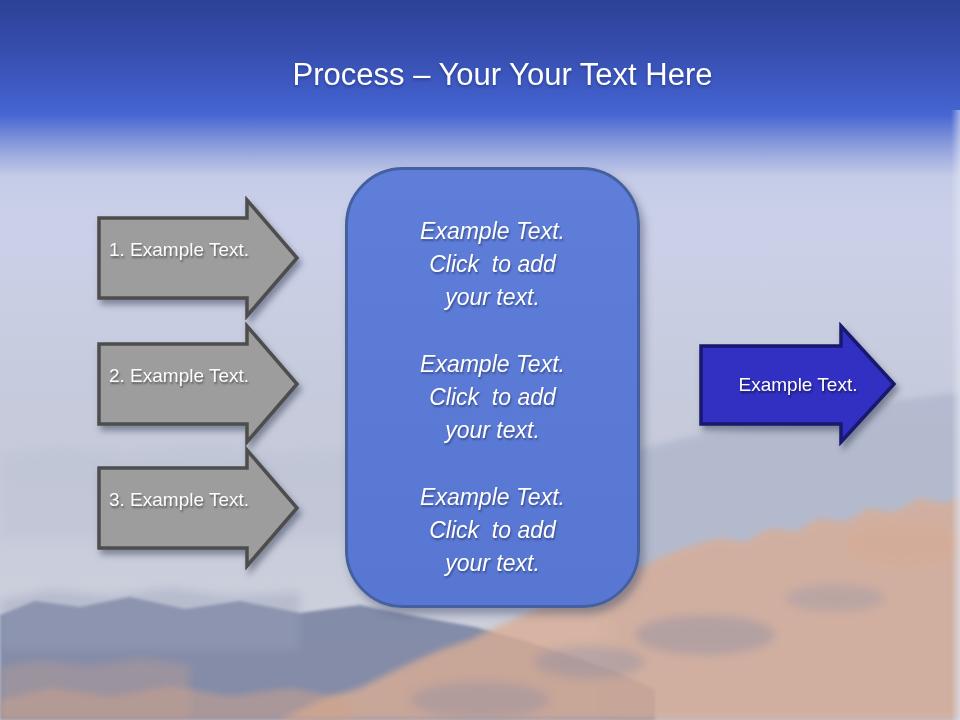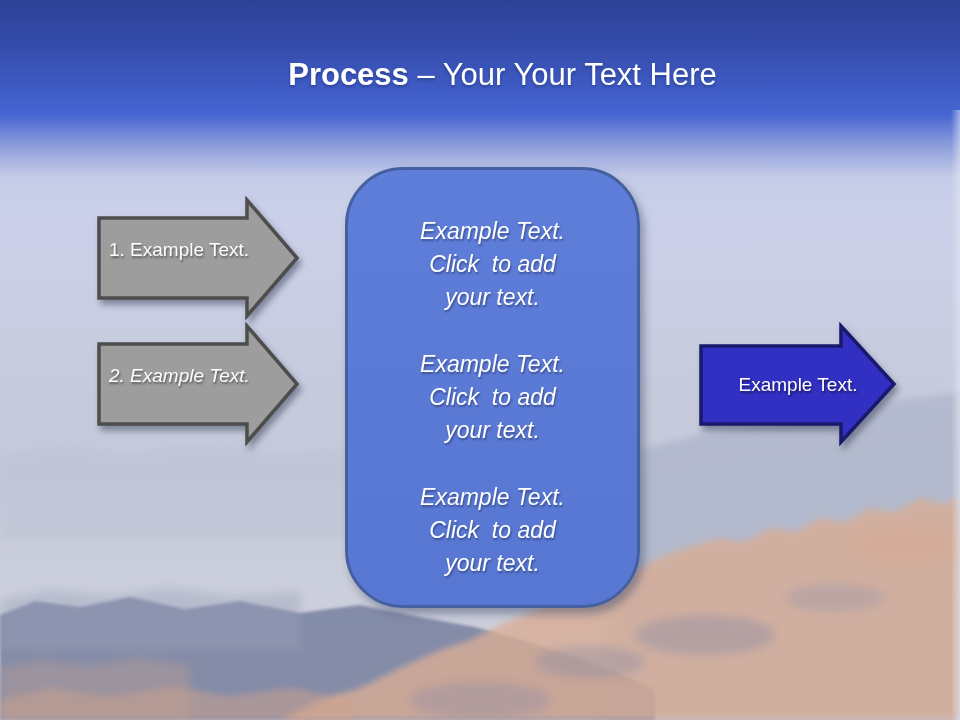--- a/index.html
+++ b/index.html
@@ -33,24 +33,24 @@
     position:absolute;right:0;top:110px;bottom:0;width:9px;
     background:linear-gradient(90deg,rgba(230,234,246,0),rgba(230,234,246,0.55));
   }
   .title{
     position:absolute;left:0;top:54px;width:960px;
     text-align:center;color:#ffffff;
     font-size:31px;line-height:42px;
     text-shadow:0 2px 3px rgba(15,25,70,0.35);
     white-space:pre-wrap;
   }
-  .title .b{font-weight:700;margin-left:45px;}
+  .title .b{font-weight:400;margin-left:45px;}
   .step{position:absolute;left:95px;width:206px;height:124px;}
   .step-1{top:196px;}
-  .step-2{top:322px;font-style:italic;}
+  .step-2{top:322px;}
   .step-3{top:446px;}
   .step svg,.out svg{display:block;filter:drop-shadow(3px 5px 3px rgba(66,72,95,0.55));}
   .step-label{
     position:absolute;left:14px;top:22px;height:64px;width:135px;
     display:flex;align-items:center;
     color:#fdfdfd;font-size:19px;
     text-shadow:1px 2px 2px rgba(30,30,40,0.5);
     white-space:nowrap;
   }
   .panel{
@@ -136,20 +136,26 @@
     <div class="step-label">1. Example Text.</div>
   </div>
 
   <div class="step step-2">
     <svg width="206" height="124" viewBox="0 0 206 124">
       <polygon points="4,22 152,22 152,4 202,62 152,120 152,102 4,102" fill="#9d9d9d" stroke="#4d4d4d" stroke-width="3.5" stroke-linejoin="miter"></polygon>
     </svg>
     <div class="step-label">2. Example Text.</div>
   </div>
 
+  <div class="step step-3">
+    <svg width="206" height="124" viewBox="0 0 206 124">
+      <polygon points="4,22 152,22 152,4 202,62 152,120 152,102 4,102" fill="#9d9d9d" stroke="#4d4d4d" stroke-width="3.5" stroke-linejoin="miter"></polygon>
+    </svg>
+    <div class="step-label">3. Example Text.</div>
+  </div>
 
   <div class="panel">
     <p class="panel-block">Example Text.
 Click  to add
 your text.</p>
     <p class="panel-block">Example Text.
 Click  to add
 your text.</p>
     <p class="panel-block">Example Text.
 Click  to add

